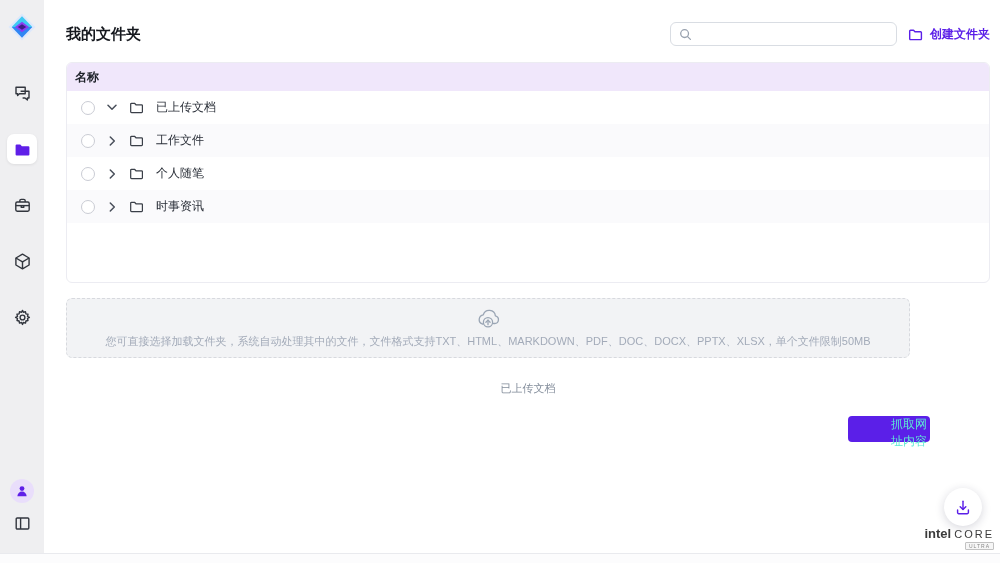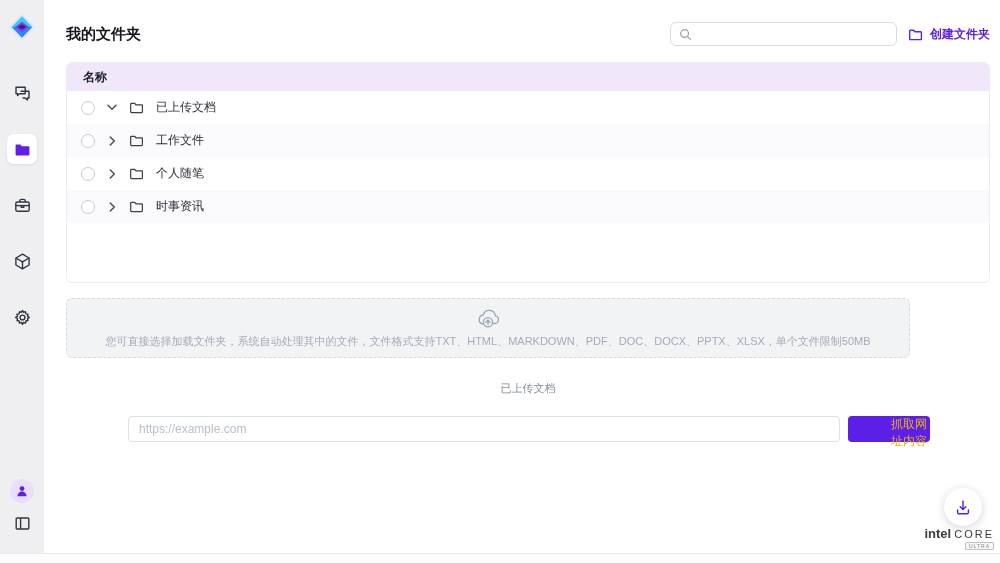--- a/index.html
+++ b/index.html
@@ -47,21 +47,21 @@
     font-family: inherit;
   }
 
   
   .folder-table {
     position: absolute; left: 22px; top: 62px; width: 924px; height: 221px;
     border: 1px solid #ececf2; border-radius: 6px; background: #fff; overflow: hidden;
   }
   .table-head {
     height: 28px; background: #f0e7fb; display: flex; align-items: center;
-    padding-left: 16px; font-size: 12px; font-weight: bold; color: #1d2129;
+    padding-left: 8px; font-size: 12px; font-weight: bold; color: #1d2129;
   }
   .table-row {
     height: 33px; display: flex; align-items: center; gap: 11px;
     padding-left: 14px; font-size: 12px; color: #2a2f38; cursor: pointer;
   }
   .table-row.striped { background: #fafafc; }
   .checkbox {
     width: 14px; height: 14px; border-radius: 50%;
     border: 1px solid #caccd4; background: #fff; flex: none; cursor: pointer;
   }
@@ -84,21 +84,21 @@
   }
 
   .url-input {
     position: absolute; left: 84px; top: 416px; width: 712px; height: 26px;
     border: 1px solid #dfe1e6; border-radius: 4px; padding: 0 10px;
     font-size: 12px; color: #333; outline: none; font-family: inherit; background: #fff;
   }
   .url-input::placeholder { color: #b9c0cb; }
   .fetch-btn {
     position: absolute; left: 804px; top: 416px; width: 82px; height: 26px;
-    background: #5b1fe8; color: #eab308; font-size: 12px; border: none; border-radius: 4px;
+    background: #5b1fe8; color: #5eead4; font-size: 12px; border: none; border-radius: 4px;
     cursor: pointer; font-family: inherit; padding-left: 40px;
   }
 
   
   .download-fab {
     position: absolute; left: 900px; top: 488px; width: 38px; height: 38px;
     background: #fff; border-radius: 50%; border: none; cursor: pointer;
     box-shadow: 0 2px 10px rgba(30,30,60,.18);
     display: flex; align-items: center; justify-content: center;
   }
@@ -293,21 +293,20 @@
         <circle cx="13" cy="14.2" r="4.6" fill="#f2f3f5"></circle>
         <path d="M13 16.7v-4.6"></path>
         <path d="M10.9 14.2l2.1-2.1 2.1 2.1"></path>
       </svg>
     </span>
     <div class="dropzone-text">您可直接选择加载文件夹，系统自动处理其中的文件，文件格式支持TXT、HTML、MARKDOWN、PDF、DOC、DOCX、PPTX、XLSX，单个文件限制50MB</div>
   </div>
 
   <div class="link-divider">已上传文档</div>
 
-  <input class="url-input" type="text" placeholder="https://example.com" style="">
   <button class="fetch-btn">抓取网址内容</button>
 
   <button class="download-fab">
     <span>
       <svg width="18" height="18" viewBox="0 0 20 20" fill="none" stroke="#5b1fe8" stroke-width="1.6" stroke-linecap="round" stroke-linejoin="round">
         <path d="M4 13.2v3a1.2 1.2 0 0 0 1.2 1.2h9.6a1.2 1.2 0 0 0 1.2-1.2v-3"></path>
         <path d="M10 3.6v9"></path>
         <path d="M6.9 9.7l3.1 3.1 3.1-3.1"></path>
       </svg>
     </span>

